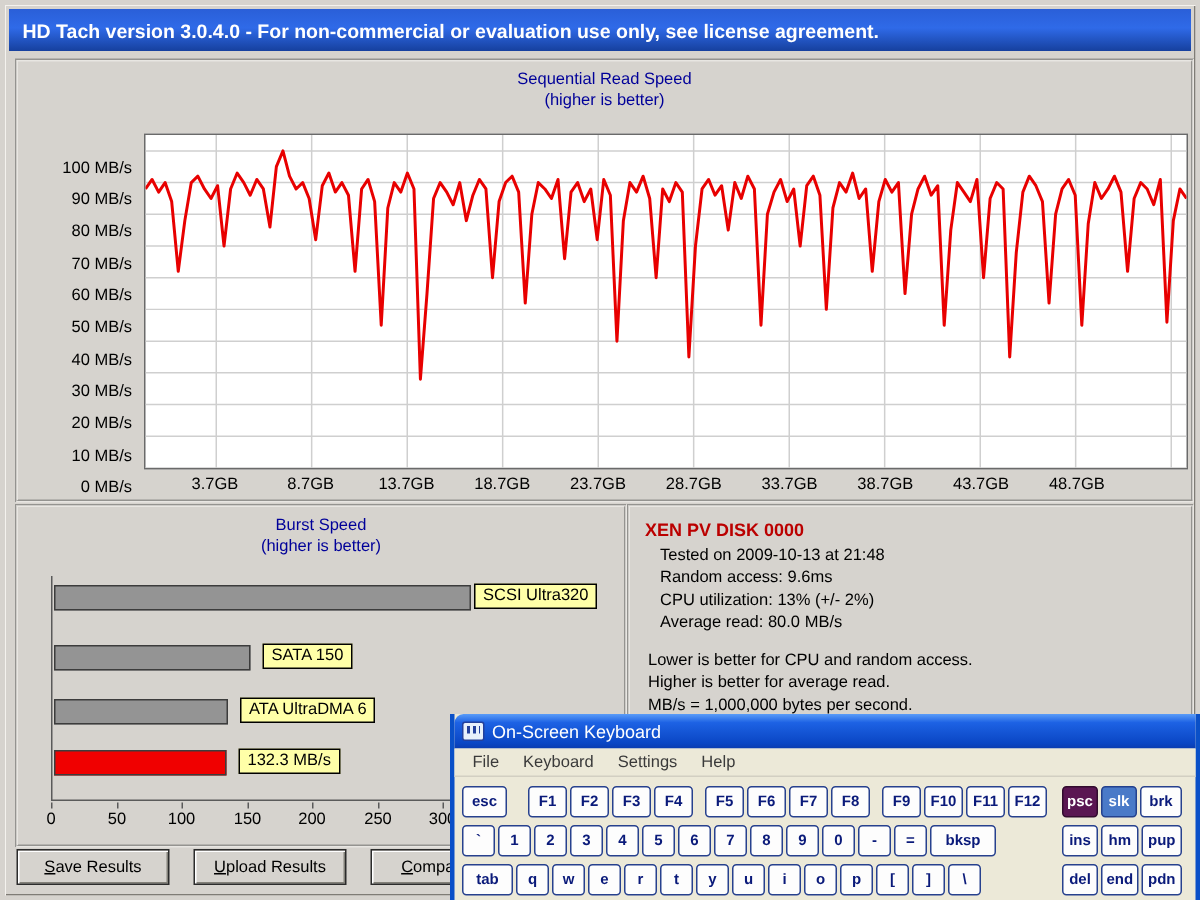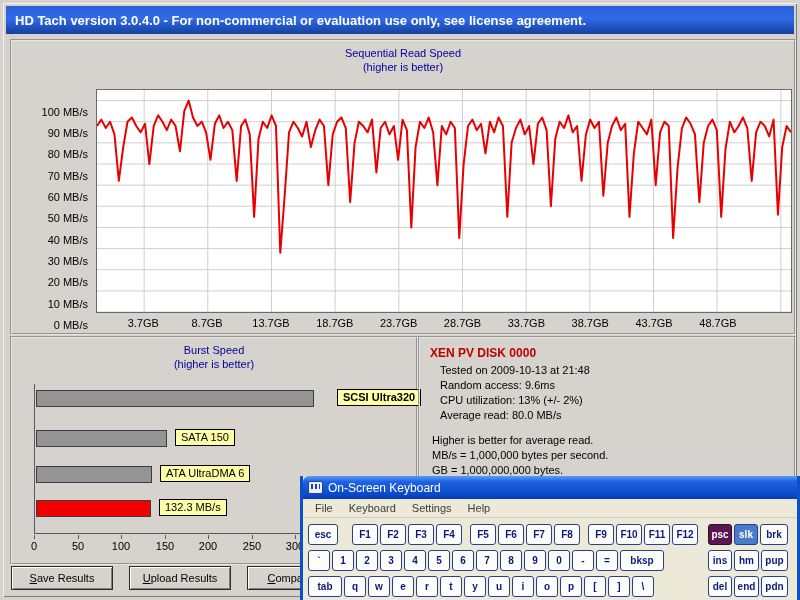--- a/index.html
+++ b/index.html
@@ -130,21 +130,21 @@
         <span style="left: 621.93px;">48.7GB</span>
         <span style="left: 723px;">53.7GB</span>
       </div>
   </div>
 
   <div class="burst-panel">
     <div class="chart-title">Burst Speed</div>
     <div class="chart-subtitle">(higher is better)</div>
     <div class="burst-plot" id="burstBars">
         <div class="bar" style="left: 1px; top: 6px; width: 278px; background: rgb(148, 148, 148);"></div>
-        <div class="bar-tag" style="left: 302px; top: 5px; font-weight: bold;">SCSI Ultra320</div>
+        <div class="bar-tag" style="left: 281px; top: 5px;">SCSI Ultra320</div>
         <div class="bar" style="left: 1px; top: 46px; width: 131px; background: rgb(148, 148, 148);"></div>
         <div class="bar-tag" style="left: 140px; top: 45px;">SATA 150</div>
         <div class="bar" style="left: 1px; top: 82px; width: 116px; background: rgb(148, 148, 148);"></div>
         <div class="bar-tag" style="left: 125px; top: 81px;">ATA UltraDMA 6</div>
         <div class="bar" style="left: 1px; top: 116px; width: 115px; background: rgb(240, 0, 0);"></div>
         <div class="bar-tag" style="left: 124px; top: 115px;">132.3 MB/s</div>
       </div>
     <div class="burst-axis" id="burstAxis">
         <div class="tick" style="left: 0px;"></div>
         <div class="num" style="left: 0px;">0</div>
@@ -165,20 +165,21 @@
 
   <div class="info-panel">
     <div class="drive-name">XEN PV DISK 0000</div>
     <div id="infoDetails">
         <div class="info-line">Tested on 2009-10-13 at 21:48</div>
         <div class="info-line">Random access: 9.6ms</div>
         <div class="info-line">CPU utilization: 13% (+/- 2%)</div>
         <div class="info-line">Average read: 80.0 MB/s</div>
       </div>
     <div class="info-notes" id="infoNotes">
+        <div class="info-line">Lower is better for CPU and random access.</div>
         <div class="info-line">Higher is better for average read.</div>
         <div class="info-line">MB/s = 1,000,000 bytes per second.</div>
         <div class="info-line">GB = 1,000,000,000 bytes.</div>
       </div>
   </div>
 
   <div class="btn-row" id="btnRow">
       <button class="xp-btn" style="left: 8px;">
         <span>Save Results</span>
       </button>

